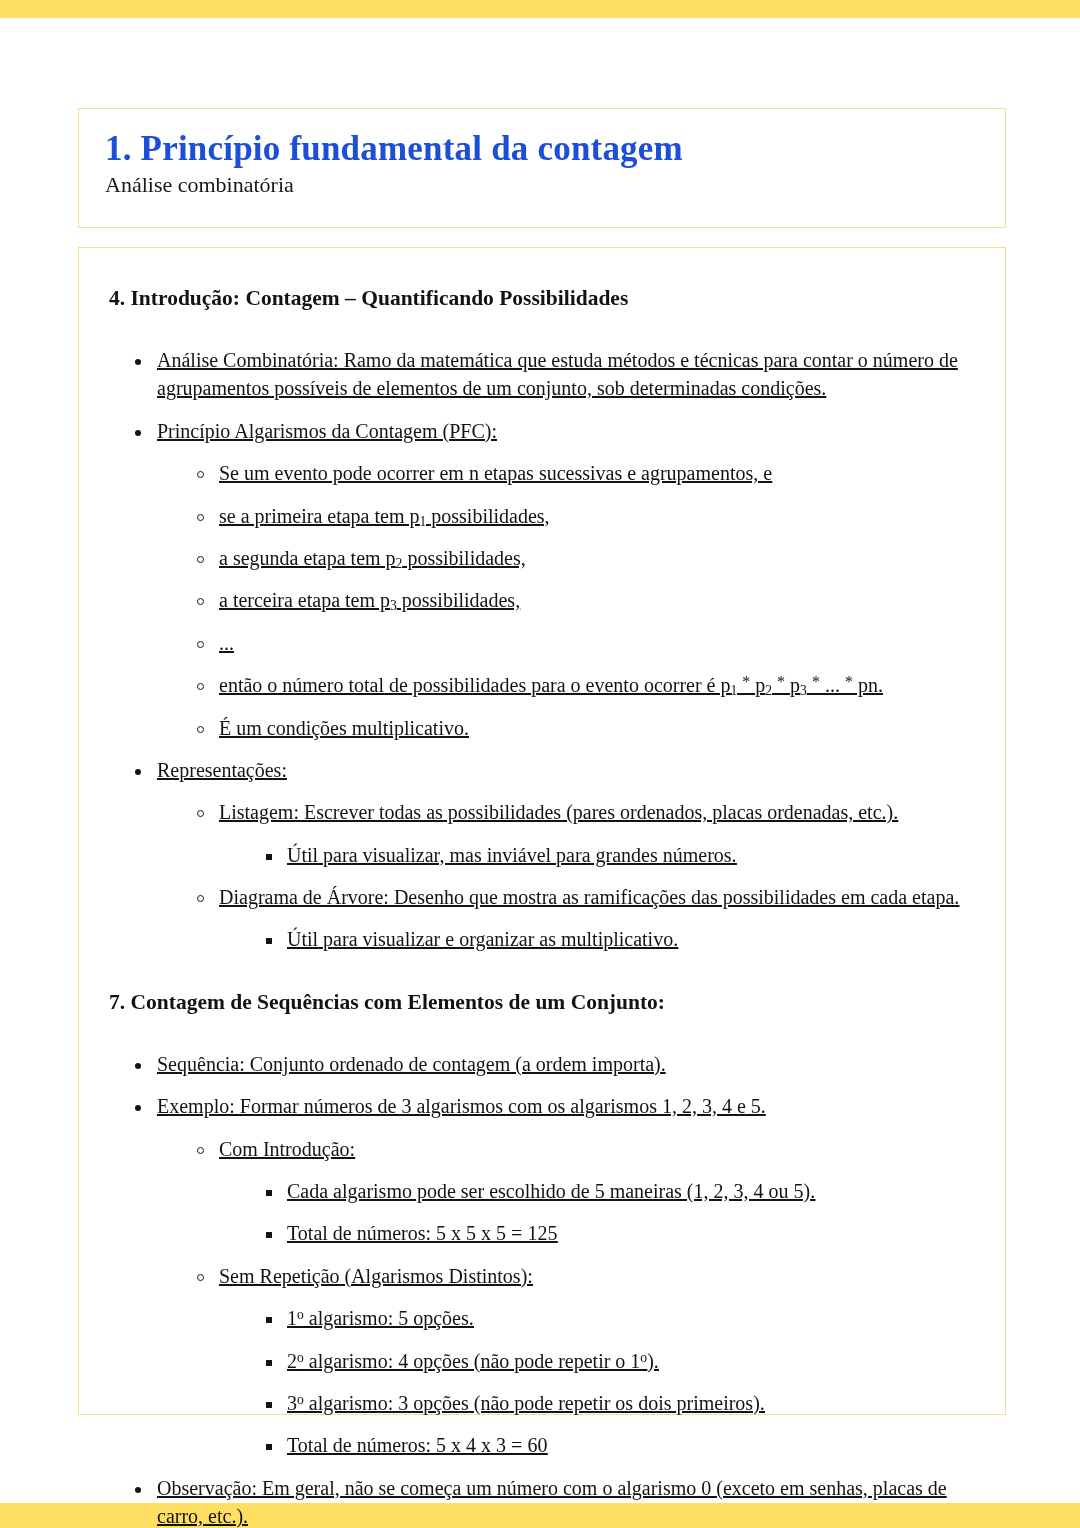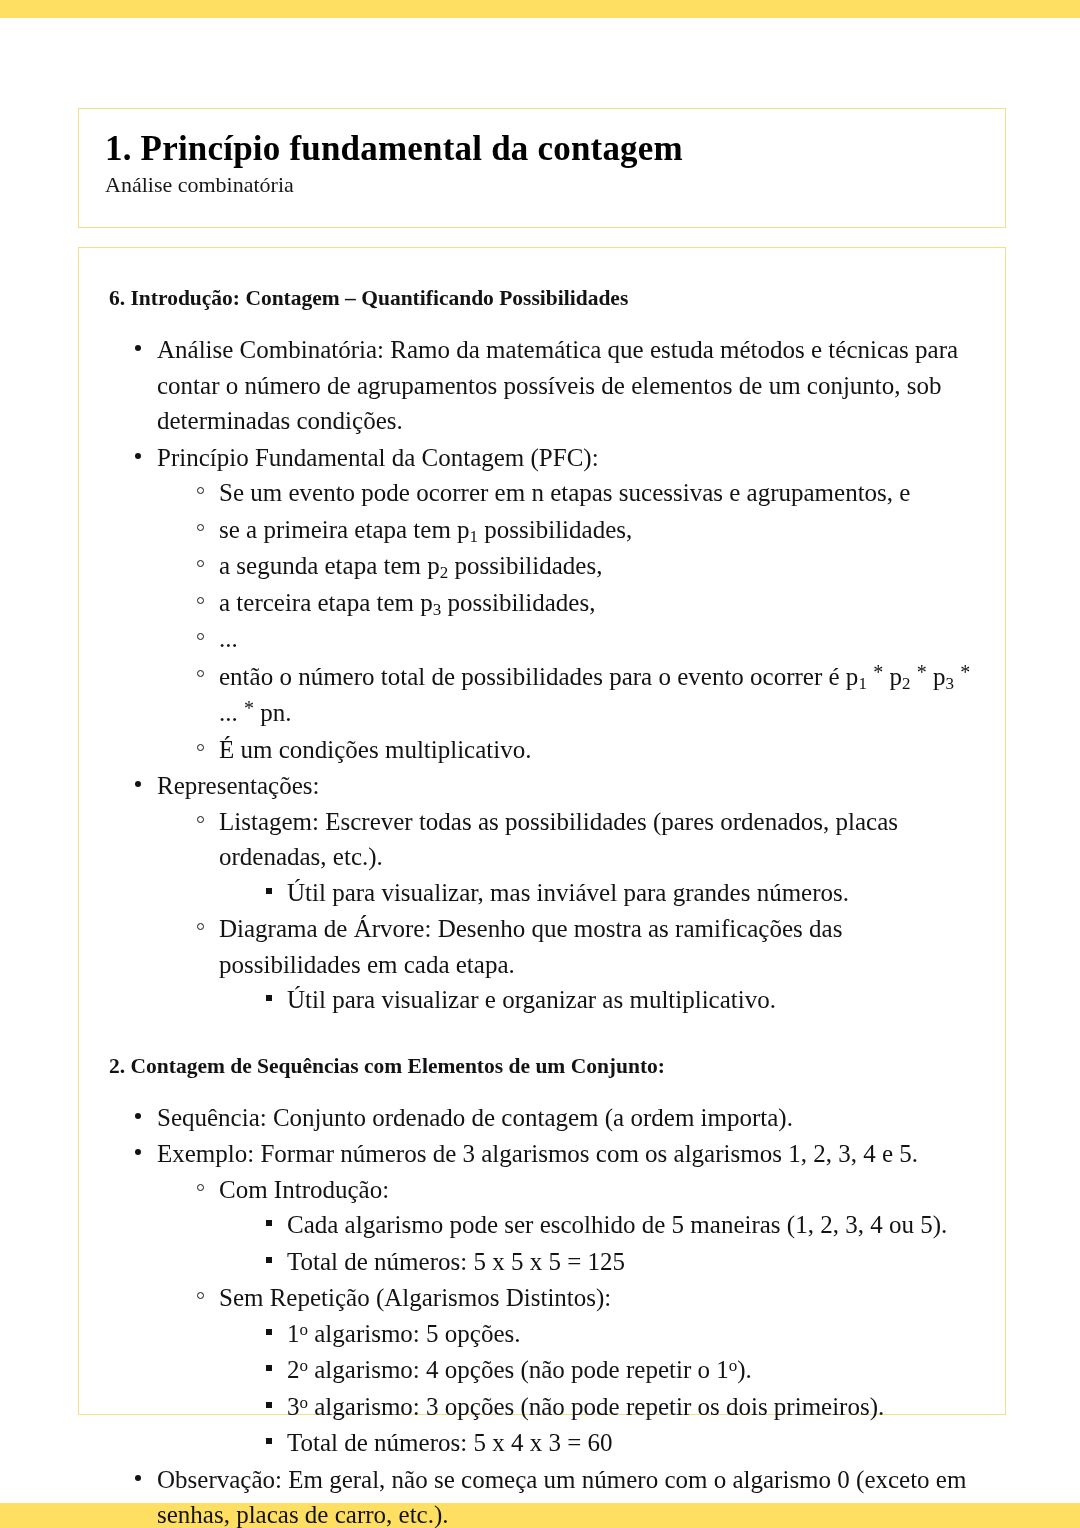--- a/index.html
+++ b/index.html
@@ -46,21 +46,21 @@
     width: 928px;
     height: 120px;
     box-sizing: border-box;
     border: 1.5px solid #f2e08a;
     background: #ffffff;
     padding: 20px 0 0 26px;
   }
   .doc-title {
     font-size: 35px;
     font-weight: bold;
-    color: #000000;
+    color: #1d4ed8;
     letter-spacing: 0.2px;
     line-height: 1.12;
     margin: 0;
     font-family: "Liberation Serif", "DejaVu Serif", serif;
   }
   .doc-subtitle {
     font-size: 22px;
     color: #17171a;
     margin: 4px 0 0 0;
     line-height: 1.15;
@@ -94,25 +94,26 @@
     margin: 0;
     padding: 0;
     list-style: none;
   }
   ul.lvl1 { margin-left: 22px; }
   ul.lvl2 { margin-left: 36px; }
   ul.lvl3 { margin-left: 42px; }
 
   ul.lvl1 > li, ul.lvl2 > li, ul.lvl3 > li {
     position: relative;
-    font-size: 25px;
+    font-size: 20px;
     line-height: 1.42;
     color: #131316;
     padding-left: 26px;
-    margin: 0 0 1px 0;
+    margin: 14px 0 1px 0;
+    text-decoration: underline;
   }
 
   ul.lvl1 > li::before {
     content: "";
     position: absolute;
     left: 4px;
     top: 13px;
     width: 6px;
     height: 6px;
     border-radius: 50%;
@@ -166,43 +167,43 @@
 
 <div class="page">
 
   <div class="title-box">
     <h1 class="doc-title">1. Princípio fundamental da contagem</h1>
     <div class="doc-subtitle">Análise combinatória</div>
   </div>
 
   <div class="content-box">
     <div id="sections-root">
-        <div class="section-heading">6. Introdução: Contagem – Quantificando Possibilidades</div>
+        <div class="section-heading">4. Introdução: Contagem – Quantificando Possibilidades</div>
         <div class="spacer-sm"></div>
         <ul class="lvl1">
           <li><span class="bullet-text">Análise Combinatória: Ramo da matemática que estuda métodos e técnicas para contar o número de agrupamentos possíveis de elementos de um conjunto, sob determinadas condições.</span></li>
-          <li><span class="bullet-text">Princípio Fundamental da Contagem (PFC):</span><ul class="lvl2">
+          <li><span class="bullet-text">Princípio Algarismos da Contagem (PFC):</span><ul class="lvl2">
               <li><span class="bullet-text">Se um evento pode ocorrer em n etapas sucessivas e agrupamentos, e</span></li>
               <li><span class="bullet-text">se a primeira etapa tem p<sub>1</sub> possibilidades,</span></li>
               <li><span class="bullet-text">a segunda etapa tem p<sub>2</sub> possibilidades,</span></li>
               <li><span class="bullet-text">a terceira etapa tem p<sub>3</sub> possibilidades,</span></li>
               <li><span class="bullet-text">...</span></li>
               <li><span class="bullet-text">então o número total de possibilidades para o evento ocorrer é p<sub>1</sub> <span class="star">*</span> p<sub>2</sub> <span class="star">*</span> p<sub>3</sub> <span class="star">*</span> ... <span class="star">*</span> pn.</span></li>
               <li><span class="bullet-text">É um condições multiplicativo.</span></li>
             </ul></li>
           <li><span class="bullet-text">Representações:</span><ul class="lvl2">
               <li><span class="bullet-text">Listagem: Escrever todas as possibilidades (pares ordenados, placas ordenadas, etc.).</span><ul class="lvl3">
                   <li><span class="bullet-text">Útil para visualizar, mas inviável para grandes números.</span></li>
                 </ul></li>
               <li><span class="bullet-text">Diagrama de Árvore: Desenho que mostra as ramificações das possibilidades em cada etapa.</span><ul class="lvl3">
                   <li><span class="bullet-text">Útil para visualizar e organizar as multiplicativo.</span></li>
                 </ul></li>
             </ul></li>
         </ul>
-        <div class="section-heading second">2. Contagem de Sequências com Elementos de um Conjunto:</div>
+        <div class="section-heading second">7. Contagem de Sequências com Elementos de um Conjunto:</div>
         <div class="spacer-sm"></div>
         <ul class="lvl1">
           <li><span class="bullet-text">Sequência: Conjunto ordenado de contagem (a ordem importa).</span></li>
           <li><span class="bullet-text">Exemplo: Formar números de 3 algarismos com os algarismos 1, 2, 3, 4 e 5.</span><ul class="lvl2">
               <li><span class="bullet-text">Com Introdução:</span><ul class="lvl3">
                   <li><span class="bullet-text">Cada algarismo pode ser escolhido de 5 maneiras (1, 2, 3, 4 ou 5).</span></li>
                   <li><span class="bullet-text">Total de números: 5 x 5 x 5 = 125</span></li>
                 </ul></li>
               <li><span class="bullet-text">Sem Repetição (Algarismos Distintos):</span><ul class="lvl3">
                   <li><span class="bullet-text">1<sup>o</sup> algarismo: 5 opções.</span></li>

